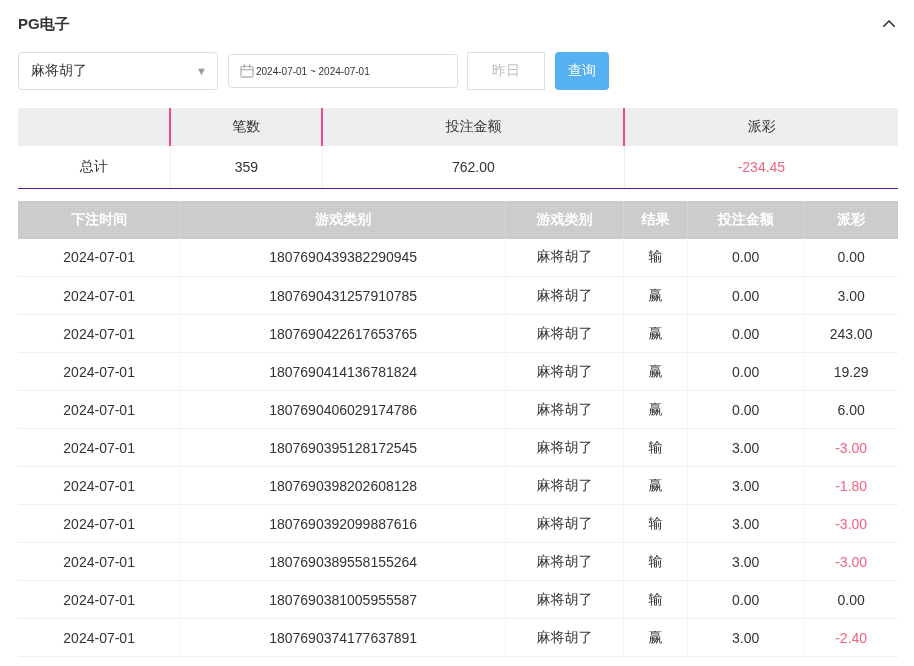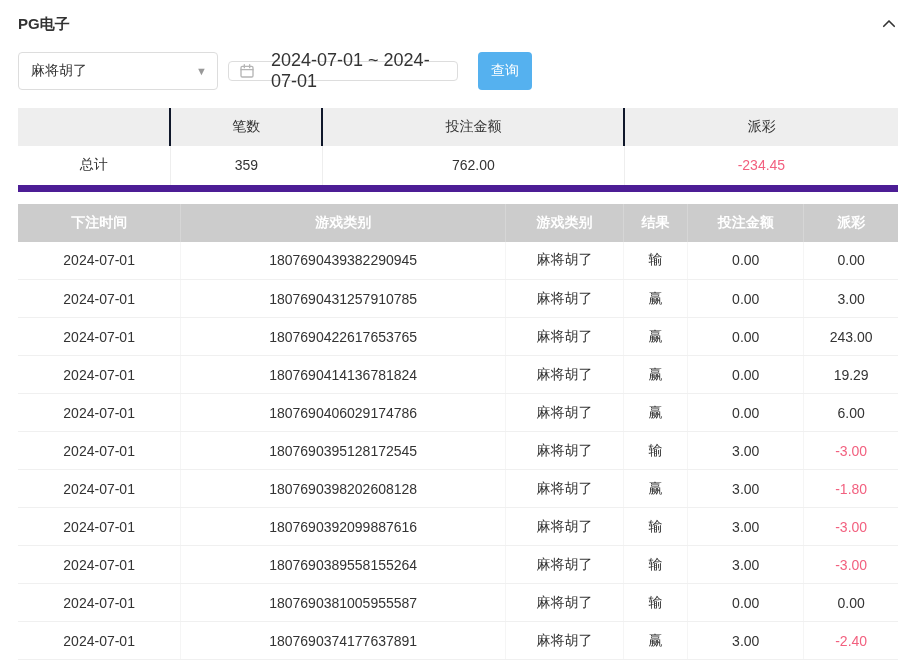--- a/index.html
+++ b/index.html
@@ -19,48 +19,48 @@
 
   
   .filter-row { display: flex; align-items: center; margin: 4px 0 18px; }
   .select {
     width: 200px; height: 38px; border: 1px solid #ddd; border-radius: 4px;
     display: flex; align-items: center; justify-content: space-between;
     padding: 0 10px 0 12px; font-size: 14px; color: #333; cursor: pointer; background: #fff;
   }
   .caret { color: #999; font-size: 11px; }
   .datepicker {
-    width: 230px; height: 20px; border: 1px solid #ddd; border-radius: 4px;
-    display: flex; align-items: center; gap: 16px; padding: 0 10px;
-    font-size: 18px; color: #333; margin-left: 10px; cursor: pointer; background: #fff;
+    width: 230px; height: 34px; border: 1px solid #ddd; border-radius: 4px;
+    display: flex; align-items: center; gap: 1px; padding: 0 10px;
+    font-size: 10px; color: #333; margin-left: 10px; cursor: pointer; background: #fff;
   }
   .btn-group { display: flex; margin-left: 10px; }
   .qbtn {
     width: 78px; height: 38px; background: #fff; border: 1px solid #e0e0e0;
     font-size: 14px; color: #c0c0c0; margin-left: -1px; cursor: pointer;
     font-family: inherit; padding: 0;
   }
   .qbtn.active { color: #55b1ef; border-color: #9bd2f5; position: relative; z-index: 1; }
   .search-btn {
     width: 54px; height: 38px; background: #55b1ef; color: #fff; border: none;
     border-radius: 4px; font-size: 14px; margin-left: 10px; cursor: pointer;
     font-family: inherit;
   }
 
   
   table { width: 100%; border-collapse: collapse; font-size: 14px; table-layout: fixed; }
   .summary { margin-bottom: 12px; }
   .summary th {
     background: #eeeeee; height: 38px; font-weight: normal; color: #333;
-    border-right: 2px solid #0f172a; text-align: center;
+    border-right: 2px solid #ec4899; text-align: center;
   }
   .summary th:last-child { border-right: none; }
   .summary td {
     height: 42px; text-align: center; background: #fff;
-    border-bottom: 7px solid #4c1d95; border-right: 1px solid #eee;
+    border-bottom: 1px solid #4c1d95; border-right: 1px solid #eee;
   }
   .summary td:last-child { border-right: none; margin-left: 16px; }
 
   .bets th {
     background: #cccccc; color: #fff; height: 38px; font-weight: bold;
     border-right: 1px solid #d6d6d6; text-align: center;
   }
   .bets th:last-child { border-right: none; }
   .bets td {
     height: 38px; text-align: center; background: #fff;
@@ -97,20 +97,21 @@
             <rect x="3" y="5" width="18" height="16" rx="2"></rect>
             <line x1="8" y1="2.5" x2="8" y2="7"></line>
             <line x1="16" y1="2.5" x2="16" y2="7"></line>
             <line x1="3" y1="10" x2="21" y2="10"></line>
           </svg>
       </span>
       <span>2024-07-01 ~ 2024-07-01</span>
     </div>
 
     <div class="btn-group">
+      <button class="qbtn">昨日</button>
     </div>
 
     <button class="search-btn">查询</button>
   </div>
 
   <table class="summary">
     <colgroup>
       <col style="width:17.3%">
         <col style="width:17.3%">
         <col style="width:34.3%">

